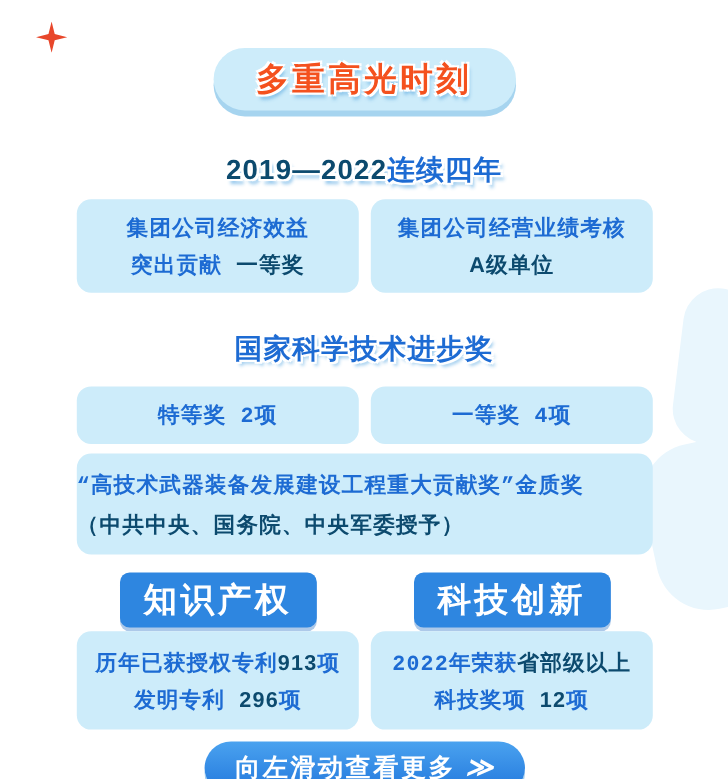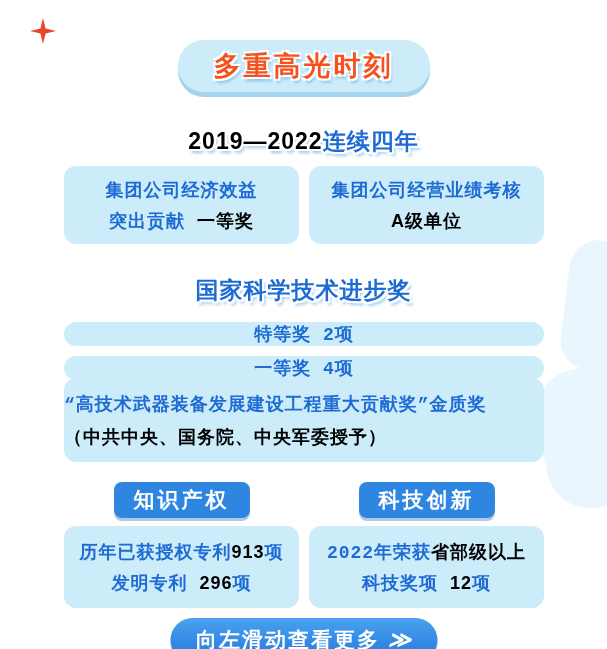--- a/index.html
+++ b/index.html
@@ -3,21 +3,21 @@
 <meta charset="utf-8">
 <style>
   * { margin:0; padding:0; box-sizing:border-box; }
   html,body { background:#ffffff; }
   .canvas {
     position:relative; width:607px; height:649px; margin:16px auto;
     background:#ffffff; overflow:hidden;
     font-family:"Liberation Sans", sans-serif;
   }
   .blue   { color:#1d6bd3;font-family:Liberation Mono, monospace; }
-  .orange { color:#000000; }
+  .orange { color:#0c4a6e; }
   .outlined {
     text-shadow:
       -2px -2px 0 #fff, 0 -2px 0 #fff, 2px -2px 0 #fff,
       -2px 0 0 #fff, 2px 0 0 #fff,
       -2px 2px 0 #fff, 0 2px 0 #fff, 2px 2px 0 #fff,
       3px 4px 3px rgba(140,195,235,.95);
   }
   
   .deco { position:absolute; background:#e9f6fd; }
   .deco-1 { right:-16px; top:224px; width:58px; height:130px; border-radius:30px; transform:rotate(7deg); }
@@ -42,39 +42,39 @@
 
   .heading {
     position:absolute; width:100%; text-align:center;
     font-size:23px; font-weight:bold; letter-spacing:1px;
   }
   .h-years { top:110px; }
   .h-award { top:259px; }
 
   .row { position:absolute; left:64px; right:63px; display:flex; gap:10px; }
   .row1 { top:150px; height:78px; }
-  .row2 { top:306px; height:48px;flex-direction:column; }
+  .row2 { top:306px; height:48px; }
   .row3 { top:510px; height:82px;border-radius:27px; }
 
   .card {
     flex:1; background:#cdecfa; border-radius:12px;
     display:flex; flex-direction:column; align-items:center; justify-content:center; gap:7px;
   }
   .card-line { font-size:18px; font-weight:bold; letter-spacing:1px; white-space:nowrap; }
 
   .wide-card {
     position:absolute; top:362px; left:64px; right:63px; height:84px;
     background:#cdecfa; border-radius:12px;
     display:flex; flex-direction:column; align-items:flex-start; justify-content:center; gap:9px;
   }
 
   .badges-row { top:466px; height:36px; }
   .badge-wrap { flex:1; display:flex; justify-content:center; align-items:center; }
   .badge {
-    background:#2e86e0; color:#fff; font-size:21px; font-weight:bold;
+    background:#2e86e0; color:#fff; font-size:28px; font-weight:bold;
     padding:4px 20px; border-radius:8px; letter-spacing:3px;
     box-shadow:0 3px 0 rgba(21,101,192,.35);
   }
 
   .footer-pill {
     position:absolute; top:602px; left:50%; transform:translateX(-50%);
     background:linear-gradient(180deg,#4aa2ef,#2176dc);
     color:#fff; font-size:21px; font-weight:bold; letter-spacing:2px;
     padding:8px 26px; border-radius:26px;
     display:flex; align-items:center; gap:8px; cursor:pointer;

